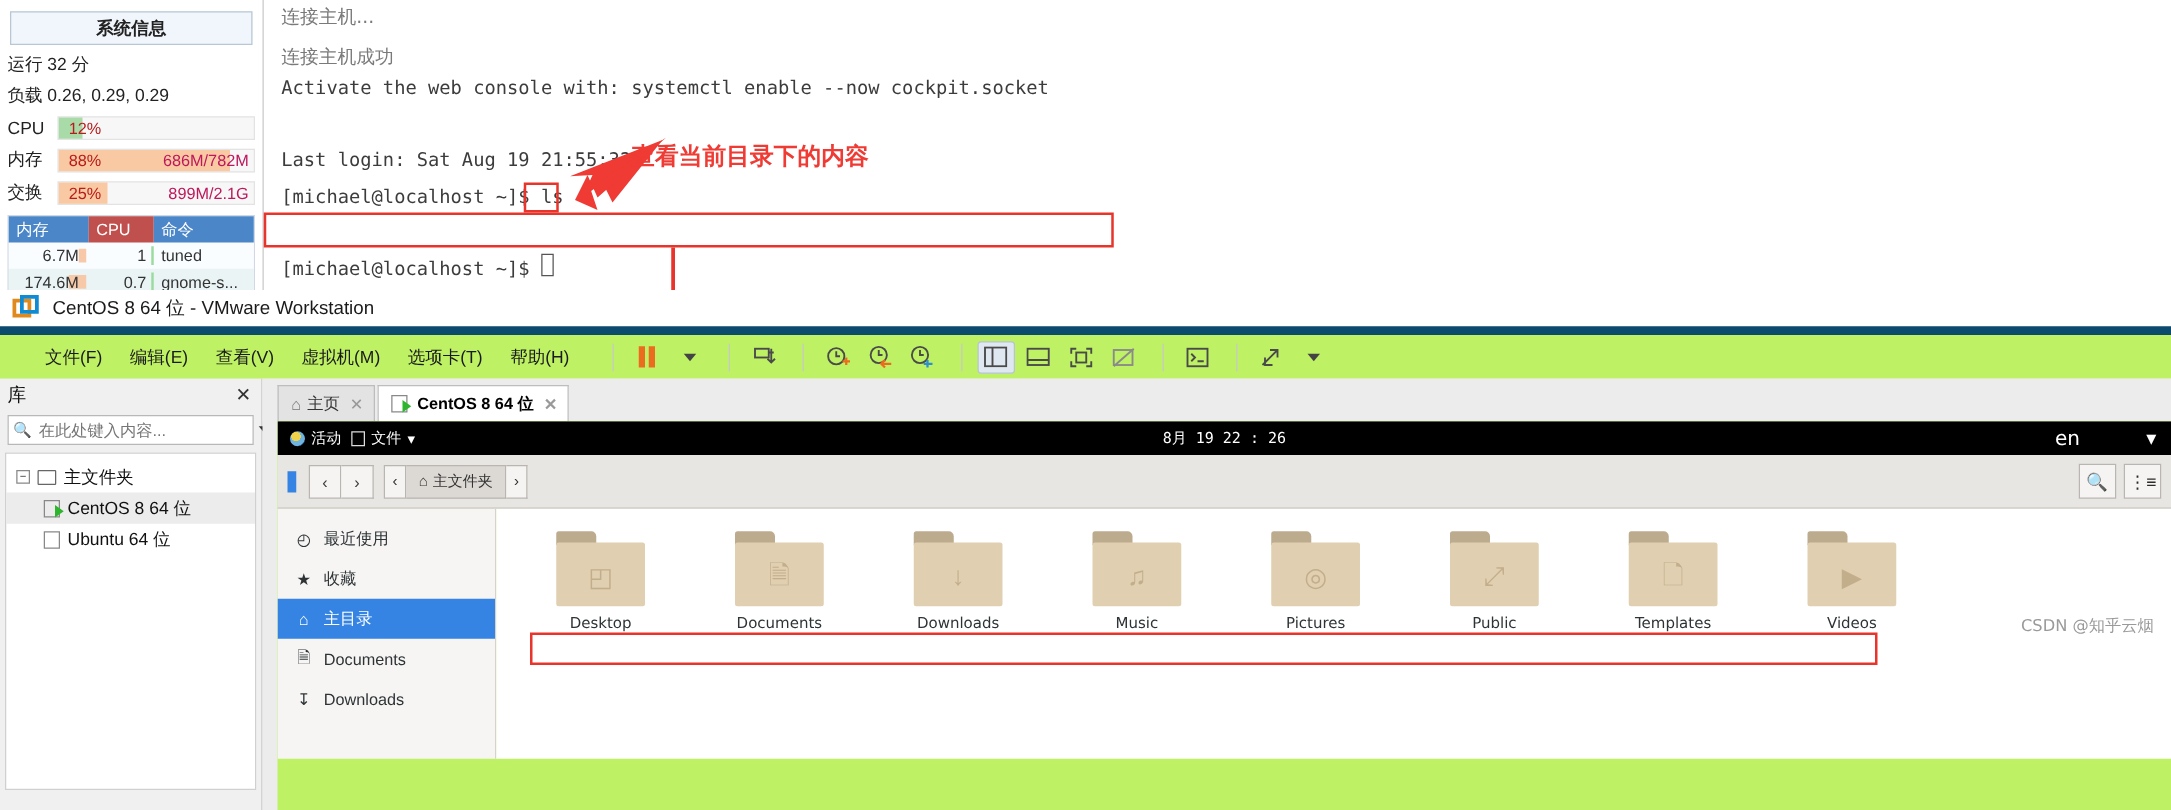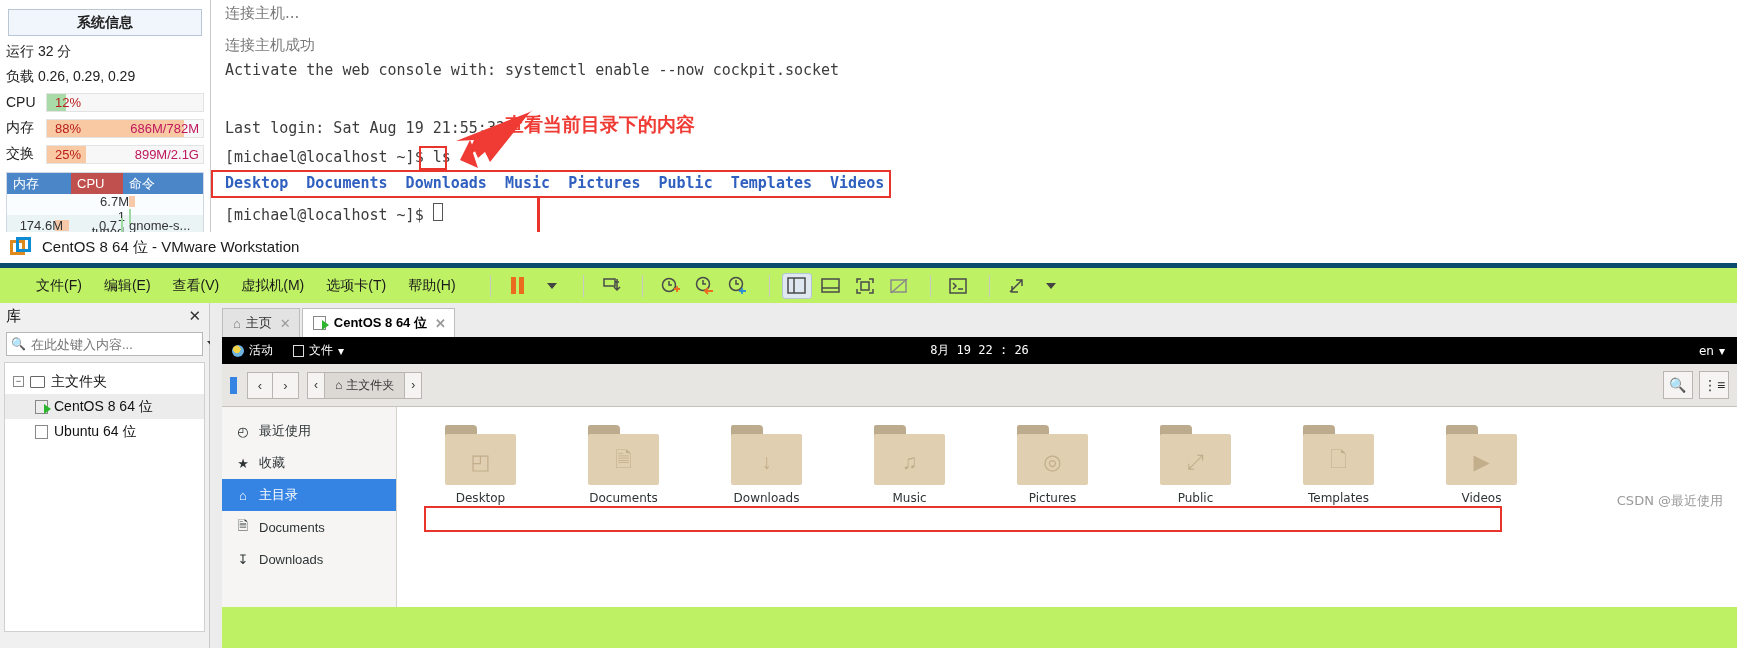--- a/index.html
+++ b/index.html
@@ -32,21 +32,21 @@
   .bar-val { position:relative; margin-left:auto; margin-right:4px; font-size:13px; color:#be185d; z-index:2; }
 
   
   .ptable { margin: 8px 6px 0 6px; border:1px solid #cfd8e3; }
   .ptable .thead { display:flex; height:21px; }
   .ptable .th { color:#fff; font-size:13px; display:flex; align-items:center; padding:0 6px; }
   .th-mem { background:#4a86c8; width:64px; }
   .th-cpu { background:#c0504d; width:52px; justify-content:flex-start; }
   .th-cmd { background:#4a86c8; flex:1; }
   .ptable .tr { display:flex; height:21px; font-size:13px; color:#333; align-items:center; }
-  .tr.odd { background:#fafdff;flex-direction:column; }
+  .tr.odd { background:#fafdff; }
   .tr.even { background:#eaf4f4; }
   .td-mem { width:64px; text-align:right; padding-right:8px; position:relative; }
   .td-mem .mbar { position:absolute; right:2px; top:2px; bottom:2px; background:#f7c9a8; }
   .td-mem span { position:relative; z-index:2; }
   .td-cpu { width:52px; text-align:right; padding-right:4px; border-right:2px solid #9cdba0; }
   .td-cmd { flex:1; padding-left:6px; }
 
   
   .term {
     position:absolute; left:210px; top:0; width:1527px; height:232px;
@@ -68,21 +68,21 @@
 
   
   .redbox { position:absolute; border:2px solid #e8342a; }
   .redline { position:absolute; background:#e8342a; }
   .annot { position:absolute; color:#ef3b34; font-weight:700; white-space:nowrap;
            font-family:"DejaVu Sans","Liberation Sans",sans-serif; }
 
   
   .vmw { position:absolute; left:0; top:232px; width:1737px; height:416px; background:#f0f0f0; }
   .vmw-title { height:36px; display:flex; align-items:center; padding-left:10px; background:#ffffff;
-               border-bottom:5px solid #0c4a6e; }
+               border-bottom:7px solid #0c4a6e; }
   .vmw-logo { width:22px; height:22px; position:relative; margin-right:10px; }
   .vmw-logo .sq1 { position:absolute; left:0; top:3px; width:15px; height:15px; border:3px solid #e08a1e; }
   .vmw-logo .sq2 { position:absolute; left:6px; top:0px; width:15px; height:15px; border:3px solid #0f8bd4; }
   .vmw-title-text { font-size:15px; color:#1a1a1a; }
 
   .vmw-menubar { height:35px; display:flex; align-items:center; background:#bef264; padding-left:36px; }
   .vmw-menu { font-size:14px; color:#1a1a1a; margin-right:22px; cursor:default; }
   .vmw-sep { width:1px; height:22px; background:#c8c8c8; margin:0 12px; }
   .tb-icon { width:30px; height:26px; display:flex; align-items:center; justify-content:center; margin-right:4px; }
   .tb-icon.active { background:#dfe7f0; border:1px solid #b6c4d6; border-radius:3px; }
@@ -118,24 +118,24 @@
             background:#e3e3e3; border:1px solid #bdbdbd; border-bottom:none; color:#333; margin-right:2px; }
   .vm-tab.active { background:#ffffff; color:#000; font-weight:bold; }
   .vm-tab .tclose { margin-left:8px; color:#9a9a9a; font-size:13px; }
   .home-ico { margin-right:5px; font-size:13px; color:#777; }
 
   
   .guest { position:absolute; left:12px; top:34px; right:0; bottom:0; background:#bef264; overflow:hidden; }
   .gnome-top { height:27px; background:#000; display:flex; align-items:center; color:#fff; font-size:12px;
                font-family:"DejaVu Sans","Liberation Sans",sans-serif; }
   .gnome-top .act { margin-left:10px; display:flex; align-items:center; }
-  .gnome-top .fi { margin-left:20px; display:flex; align-items:center; }
+  .gnome-top .fi { margin-left:8px; display:flex; align-items:center; }
   .gnome-clock { position:absolute; left:0; right:0; text-align:center; font-size:12px; color:#fff;
                  font-family:"DejaVu Sans Mono","Liberation Mono",monospace; }
-  .gnome-right { margin-left:auto; margin-right:12px; display:flex; align-items:center; font-size:12px; }
+  .gnome-right { margin-left:auto; margin-right:12px; display:flex; align-items:center; font-size:16px;gap:48px; }
   .dot-ico { width:12px;height:12px;border-radius:50%;
              background:radial-gradient(circle at 40% 35%, #f2d44a 0 35%, #6fb3e0 36% 70%, #3e7fb5 71% 100%);
              margin-right:5px; }
   .pg-ico { width:11px;height:12px;border:1.5px solid #ddd; margin-right:5px; }
 
   .files-toolbar { height:43px; background:#e8e6e3;
                    border-bottom:1px solid #c6c2bd; display:flex; align-items:center; padding:0 8px; }
   .tb-blue { width:7px;height:17px;background:#3584e4; margin-right:10px; }
   .navgrp { display:flex; }
   .navbtn { width:26px;height:27px; border:1px solid #b9b5b0; background:#f5f4f2;
@@ -234,21 +234,20 @@
       </div>
     </div>
   </div>
 
   <div class="term">
     <div class="term-line cn" style="top:4px">连接主机...</div>
     <div class="term-line cn" style="top:36px">连接主机成功</div>
     <div class="term-line dark" style="top:61px">Activate the web console with: systemctl enable --now cockpit.socket</div>
     <div class="term-line dark" style="top:119px">Last login: Sat Aug 19 21:55:32</div>
     <div class="term-line dark" style="top:148px">[michael@localhost ~]$ ls</div>
-    <div class="ls-out">Desktop  Documents  Downloads  Music  Pictures  Public  Templates  Videos</div>
     <div class="term-line dark" style="top:206px">[michael@localhost ~]$ </div>
     <div class="cursor-box" style="left:222px; top:203px"></div>
   </div>
 
   <div class="redbox" style="left:419px; top:146px; width:28px; height:24px;"></div>
 
   <div class="redbox" style="left:211px; top:170px; width:680px; height:28px;"></div>
 
   <svg style="position:absolute;left:430px;top:110px;width:110px;height:60px;">
     <polygon points="100,2 60,52 52,36 36,48 44,30 26,31" fill="#ef3b34"></polygon>
@@ -536,14 +535,14 @@
               </div>
             </div>
           </div>
         </div>
       </div>
     </div>
   </div>
 
   <div class="redbox" style="left:424px; top:506px; width:1078px; height:26px;"></div>
 
-  <div class="wm">CSDN @最近使用</div>
+  <div class="wm">CSDN @知乎云烟</div>
 </div>
 
 </body></html>

